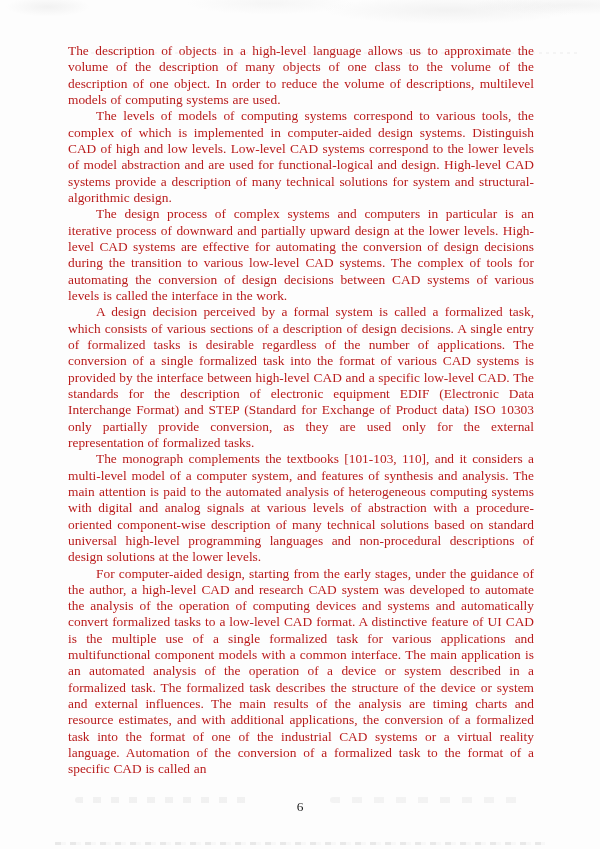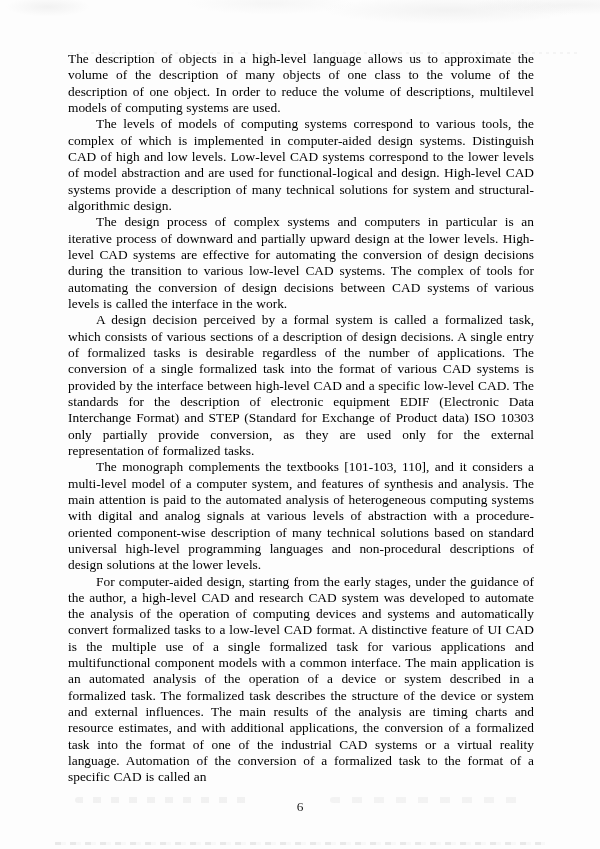--- a/index.html
+++ b/index.html
@@ -49,24 +49,24 @@
   }
   .artifact-line-bottom {
     top: 842px; left: 55px; right: 55px; height: 3px;
     background: repeating-linear-gradient(90deg,
       rgba(150,150,150,0.20) 0 6px, rgba(150,150,150,0.05) 6px 11px, rgba(150,150,150,0) 11px 15px);
   }
 
   
   .text-block {
     position: absolute;
-    top: 51px;
+    top: 43px;
     left: 68px;
     width: 466px;
-    color: #000000;
+    color: #b91c1c;
   }
   .text-block p {
     margin: 0;
     font-size: 13.4px;
     line-height: 16.33px;
     text-align: justify;
     text-indent: 28px;
     word-spacing: 0.4px;
   }
   .text-block p.continuation {

